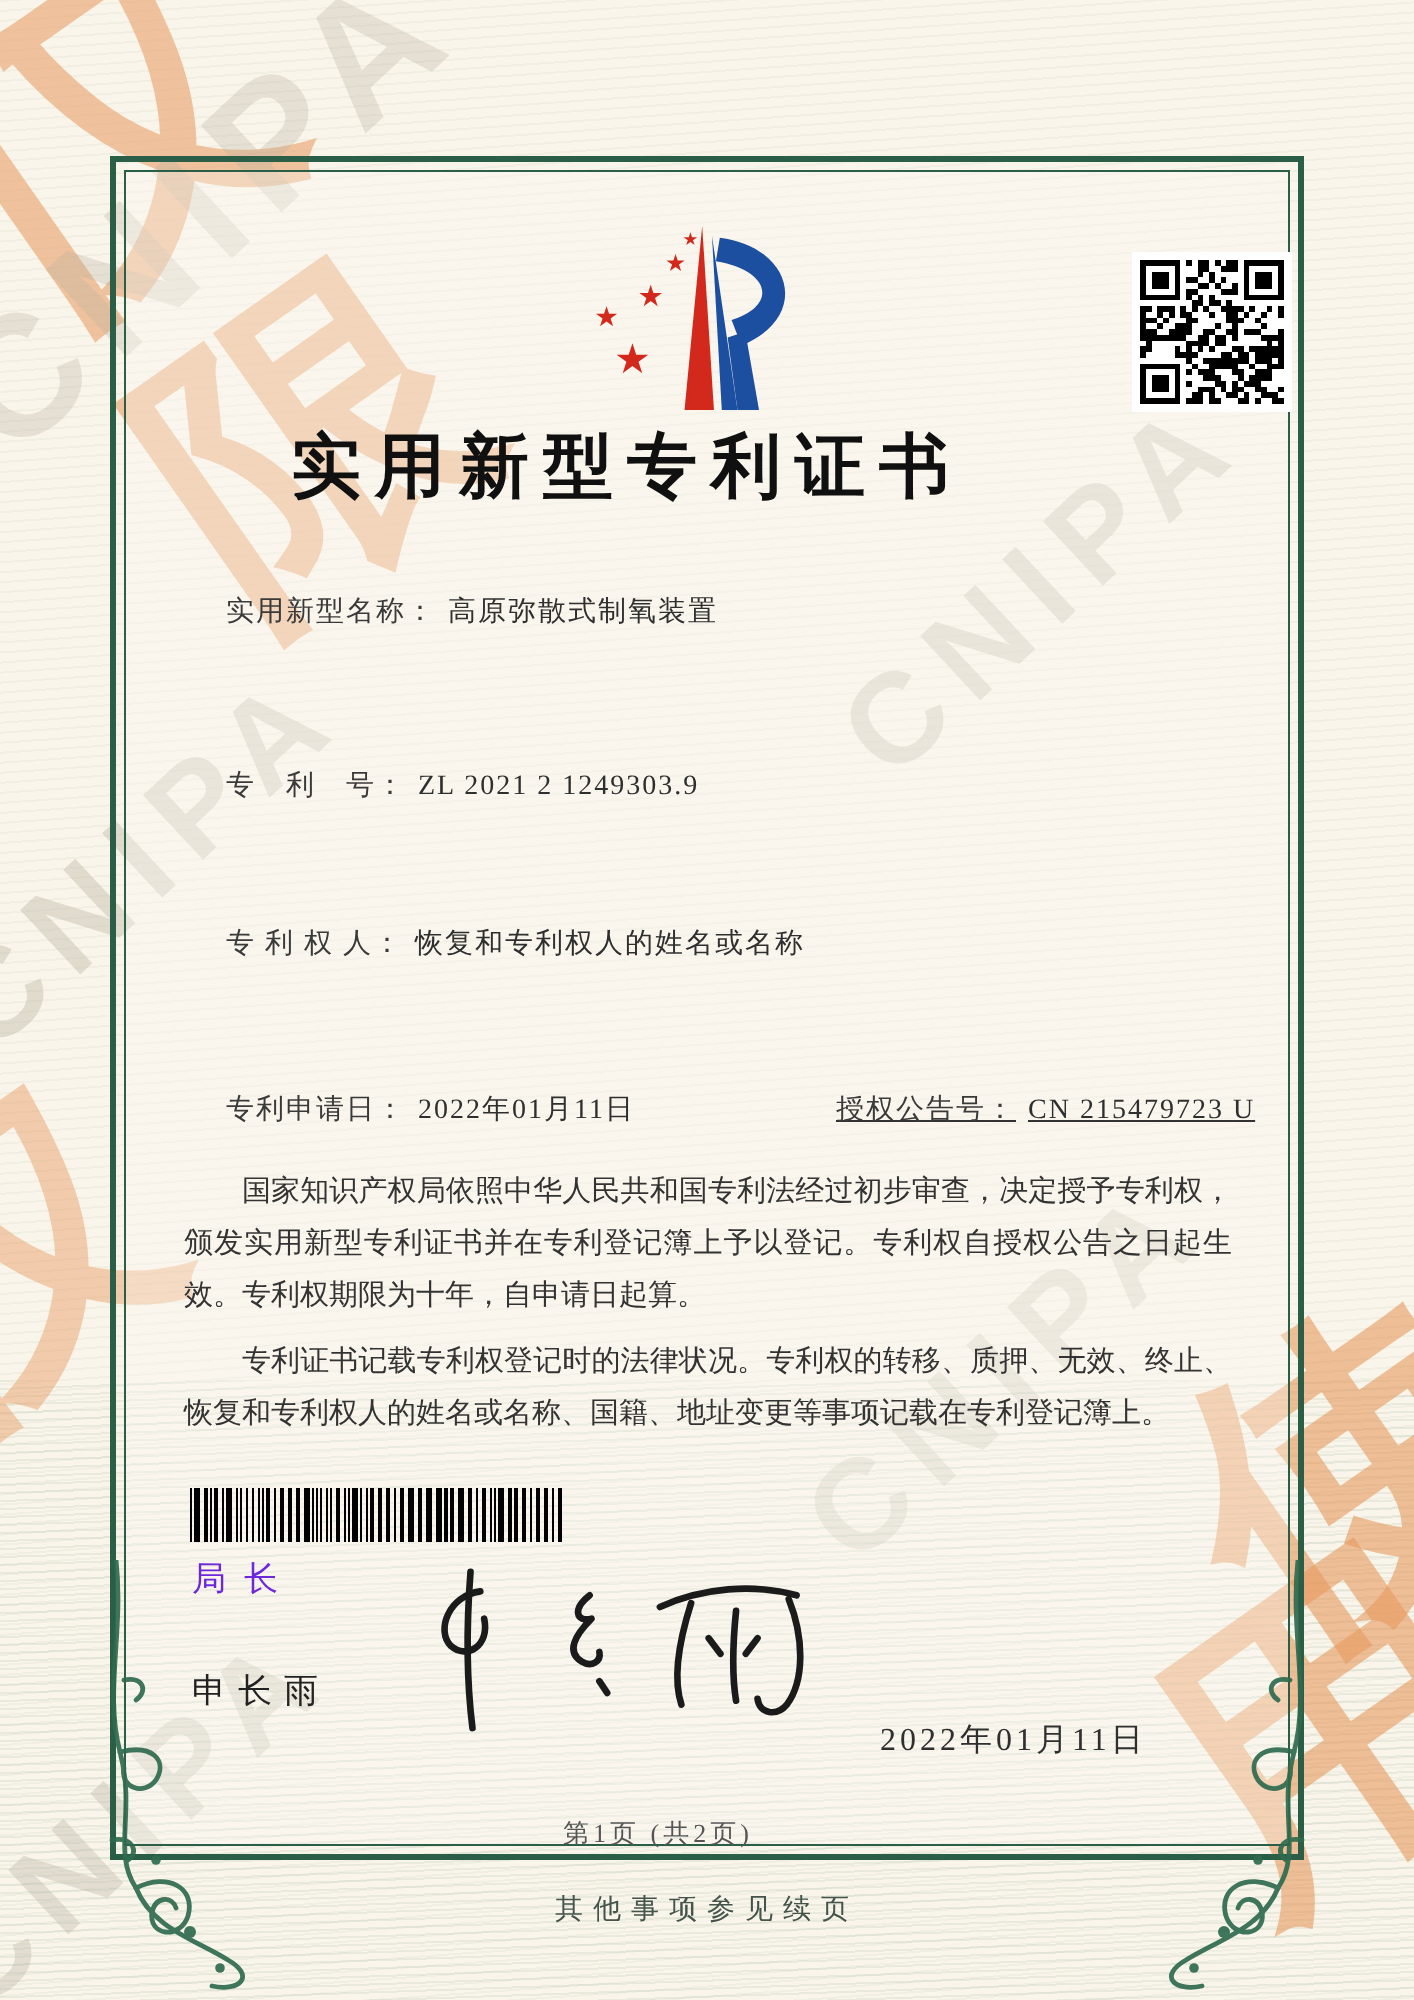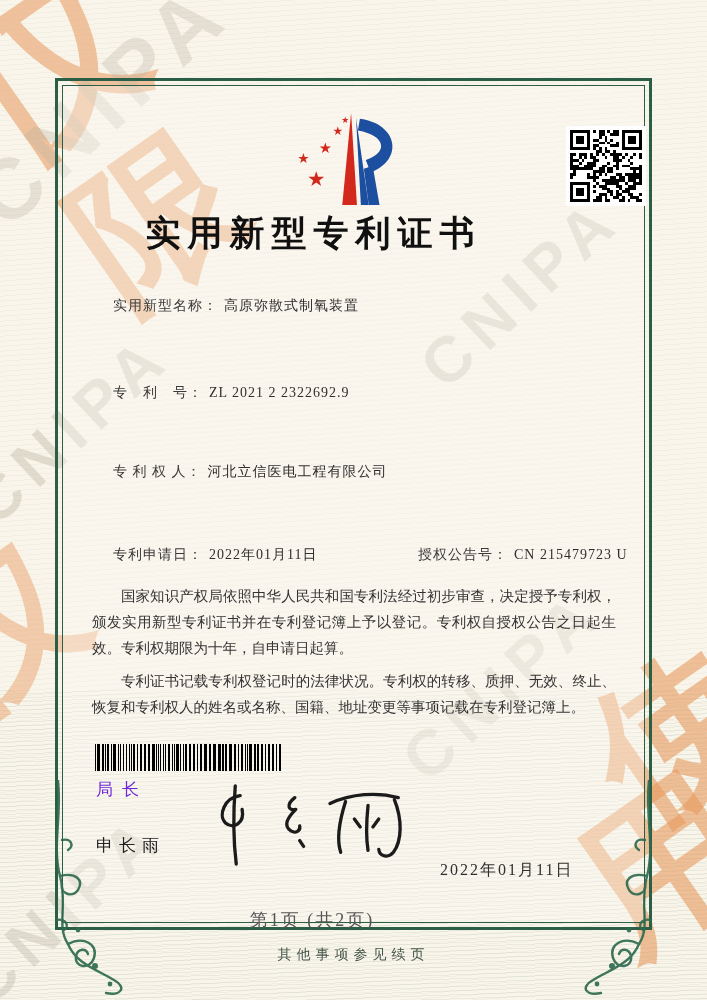--- a/index.html
+++ b/index.html
@@ -36,34 +36,34 @@
   .abs{position:absolute;z-index:3;}
   .cert-no{left:95px;top:116px;font-size:15px;letter-spacing:3px;color:#4a4a4a;}
   .logo{left:288px;top:110px;width:135px;height:98px;}
   .qr{left:566px;top:126px;width:80px;height:80px;background:#fff;padding:4px;}
   .qr svg{width:100%;height:100%;display:block;}
   .title{left:55px;top:210px;width:485px;text-align:center;font-size:35px;font-weight:bold;letter-spacing:7px;color:#101010;margin-left:16px;}
 
   .field{left:113px;width:530px;font-size:14px;color:var(--text-dark);letter-spacing:1px;white-space:nowrap;}
   .f-label{color:#3a3a3a;}
   .f-value{margin-left:6px;color:#2f2f2f;}
-  .field-pair2{position:absolute;left:305px;top:0;}
+  .field-pair2{position:absolute;left:305px;top:0;text-decoration:underline;}
 
   .paras{left:92px;top:583px;width:524px;font-size:14.5px;line-height:26px;color:#333;text-align:justify;}
   .paras p{text-indent:2em;}
   .paras p + p{margin-top:7px;}
 
   .barcode{left:95px;top:744px;width:190px;height:27px;}
   .barcode svg{width:100%;height:100%;display:block;}
 
   .director-title{left:96px;top:778px;font-size:17px;letter-spacing:9px;color:#6d28d9;}
   .director-name{left:96px;top:834px;font-size:17px;letter-spacing:6px;color:#222;}
   .signature{left:205px;top:780px;width:205px;height:88px;}
   .issue-date{left:440px;top:860px;font-size:16px;letter-spacing:2px;color:#2f2f2f;}
-  .page-info{left:55px;top:908px;width:514px;text-align:center;font-size:18px;letter-spacing:2px;color:#555;}
+  .page-info{left:72px;top:908px;width:514px;text-align:center;font-size:13px;letter-spacing:2px;color:#555;}
   .footer-note{left:0;top:946px;width:707px;text-align:center;font-size:14px;letter-spacing:5px;color:#44544a;}
 
   .ornament{position:absolute;z-index:4;width:132px;height:218px;top:780px;}
   .ornament-left{left:48px;}
   .ornament-right{left:527px;transform:scaleX(-1);}
 </style>
 </head>
 <body>
 
 <div class="page">
@@ -335,24 +335,24 @@
         <rect x="2" y="20" width="3" height="3" fill="#000"></rect>
       </svg>
   </div>
 
   <div class="abs title">实用新型专利证书</div>
 
   <div class="abs field" style="top:297px">
     <span class="f-label">实用新型名称：</span><span class="f-value">高原弥散式制氧装置</span>
   </div>
   <div class="abs field" style="top:384px">
-    <span class="f-label">专　利　号：</span><span class="f-value">ZL 2021 2 2322692.9</span>
+    <span class="f-label">专　利　号：</span><span class="f-value">ZL 2021 2 1249303.9</span>
   </div>
   <div class="abs field" style="top:463px">
-    <span class="f-label">专 利 权 人：</span><span class="f-value">河北立信医电工程有限公司</span>
+    <span class="f-label">专 利 权 人：</span><span class="f-value">恢复和专利权人的姓名或名称</span>
   </div>
   <div class="abs field" style="top:546px">
     <span class="f-label">专利申请日：</span><span class="f-value">2022年01月11日</span>
     <span class="field-pair2">
       <span class="f-label">授权公告号：</span><span class="f-value">CN 215479723 U</span>
     </span>
   </div>
 
   <div class="abs paras">
     <p>国家知识产权局依照中华人民共和国专利法经过初步审查，决定授予专利权，颁发实用新型专利证书并在专利登记簿上予以登记。专利权自授权公告之日起生效。专利权期限为十年，自申请日起算。</p>

